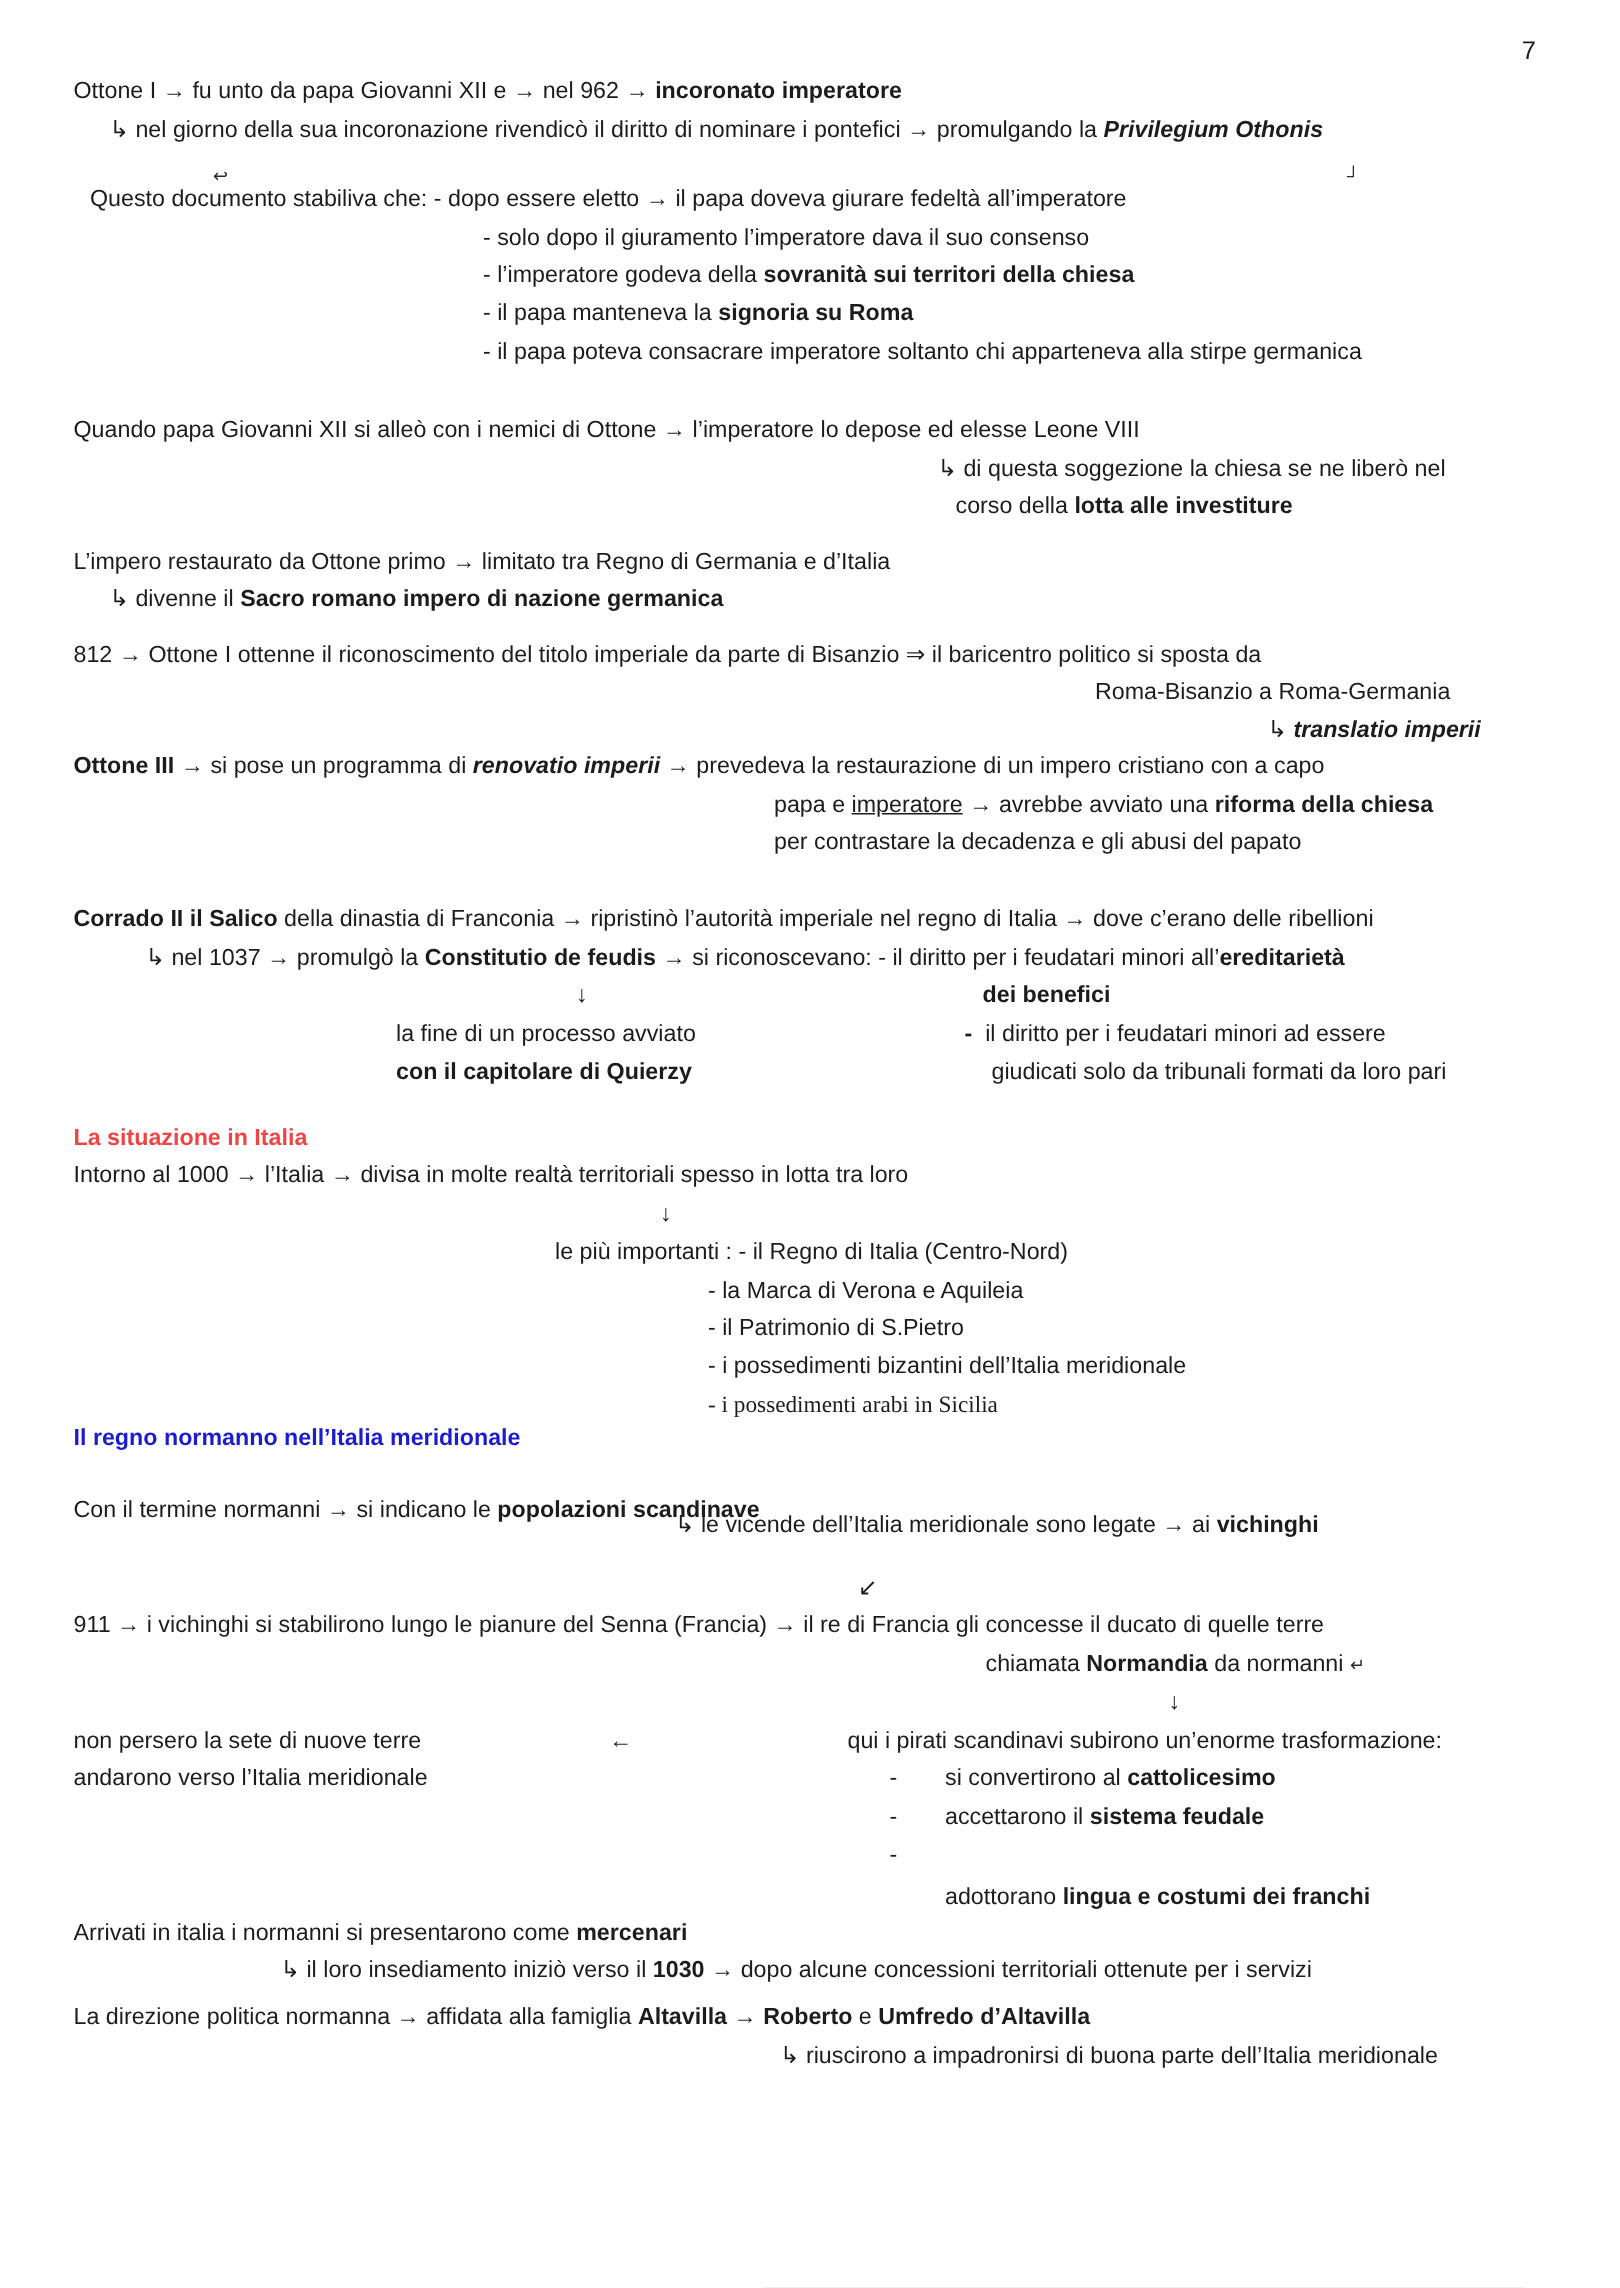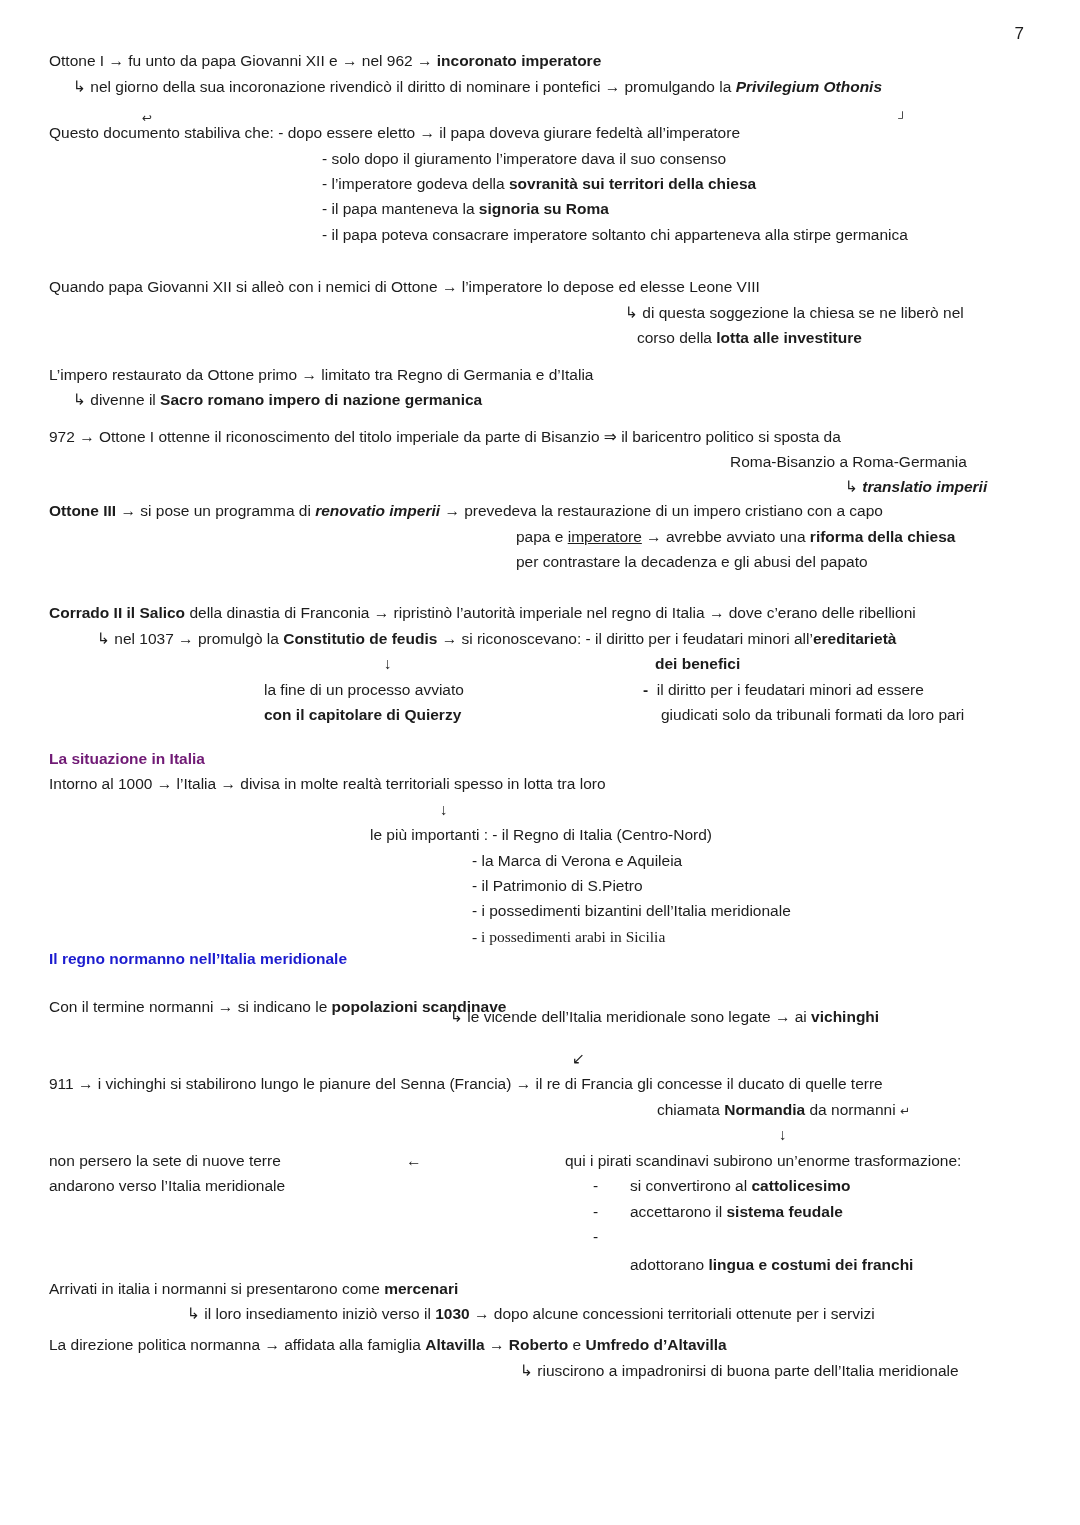--- a/index.html
+++ b/index.html
@@ -31,45 +31,45 @@
 </head>
 <body>
 
 <div class="page">
   <div class="page-number">7</div>
   <div id="doc">
       <div class="line" style="left: 49px; top: 50px;"><span>Ottone I → fu unto da papa Giovanni XII e → nel 962 → </span><span class="seg-b">incoronato imperatore</span></div>
       <div class="line" style="left: 73px; top: 76px;"><span>↳ nel giorno della sua incoronazione rivendicò il diritto di nominare i pontefici → promulgando la </span><span class="seg-b seg-i">Privilegium Othonis</span></div>
       <div class="line" style="left: 142px; top: 106px;"><span class="seg-s">↩</span></div>
       <div class="line" style="left: 898px; top: 106px;"><span class="seg-s">┘</span></div>
-      <div class="line" style="left: 49px; top: 122px; text-align: right;"><span>Questo documento stabiliva che: - dopo essere eletto → il papa doveva giurare fedeltà all’imperatore</span></div>
+      <div class="line" style="left: 60px; top: 122px; text-align: right;"><span>Questo documento stabiliva che: - dopo essere eletto → il papa doveva giurare fedeltà all’imperatore</span></div>
       <div class="line" style="left: 322px; top: 148px;"><span>- solo dopo il giuramento l’imperatore dava il suo consenso</span></div>
       <div class="line" style="left: 322px; top: 173px;"><span>- l’imperatore godeva della </span><span class="seg-b">sovranità sui territori della chiesa</span></div>
       <div class="line" style="left: 322px; top: 198px;"><span>- il papa manteneva la </span><span class="seg-b">signoria su Roma</span></div>
       <div class="line" style="left: 322px; top: 224px;"><span>- il papa poteva consacrare imperatore soltanto chi apparteneva alla stirpe germanica</span></div>
       <div class="line" style="left: 49px; top: 276px;"><span>Quando papa Giovanni XII si alleò con i nemici di Ottone → l’imperatore lo depose ed elesse Leone VIII</span></div>
       <div class="line" style="left: 625px; top: 302px;"><span>↳ di questa soggezione la chiesa se ne liberò nel</span></div>
       <div class="line" style="left: 637px; top: 327px;"><span>corso della </span><span class="seg-b">lotta alle investiture</span></div>
       <div class="line" style="left: 49px; top: 364px;"><span>L’impero restaurato da Ottone primo → limitato tra Regno di Germania e d’Italia</span></div>
       <div class="line" style="left: 73px; top: 389px;"><span>↳ divenne il </span><span class="seg-b">Sacro romano impero di nazione germanica</span></div>
-      <div class="line" style="left: 49px; top: 426px;"><span>972 → Ottone I ottenne il riconoscimento del titolo imperiale da parte di Bisanzio ⇒ il baricentro politico si sposta da</span></div>
+      <div class="line" style="left: 49px; top: 426px;"><span>812 → Ottone I ottenne il riconoscimento del titolo imperiale da parte di Bisanzio ⇒ il baricentro politico si sposta da</span></div>
       <div class="line" style="left: 730px; top: 451px; text-align: right;"><span>Roma-Bisanzio a Roma-Germania</span></div>
       <div class="line" style="left: 845px; top: 476px;"><span>↳ </span><span class="seg-b seg-i">translatio imperii</span></div>
       <div class="line" style="left: 49px; top: 500px;"><span class="seg-b">Ottone III</span><span> → si pose un programma di </span><span class="seg-b seg-i">renovatio imperii</span><span> → prevedeva la restaurazione di un impero cristiano con a capo</span></div>
       <div class="line" style="left: 516px; top: 526px;"><span>papa e </span><span class="seg-u">imperatore</span><span> → avrebbe avviato una </span><span class="seg-b">riforma della chiesa</span></div>
       <div class="line" style="left: 516px; top: 551px;"><span>per contrastare la decadenza e gli abusi del papato</span></div>
       <div class="line" style="left: 49px; top: 602px;"><span class="seg-b">Corrado II il Salico</span><span> della dinastia di Franconia → ripristinò l’autorità imperiale nel regno di Italia → dove c’erano delle ribellioni</span></div>
       <div class="line" style="left: 97px; top: 628px;"><span>↳ nel 1037 → promulgò la </span><span class="seg-b">Constitutio de feudis</span><span> → si riconoscevano: - il diritto per i feudatari minori all’</span><span class="seg-b">ereditarietà</span></div>
       <div class="line" style="left: 384px; top: 653px;"><span>↓</span></div>
       <div class="line" style="left: 655px; top: 653px;"><span class="seg-b">dei benefici</span></div>
       <div class="line" style="left: 264px; top: 679px;"><span>la fine di un processo avviato</span></div>
       <div class="line" style="left: 643px; top: 679px;"><span class="seg-b">-</span><span>  il diritto per i feudatari minori ad essere</span></div>
       <div class="line" style="left: 264px; top: 704px; font-weight: bold;"><span>con il capitolare di Quierzy</span></div>
       <div class="line" style="left: 661px; top: 704px;"><span>giudicati solo da tribunali formati da loro pari</span></div>
-      <div class="line" style="left: 49px; top: 748px;"><span class="seg-b" style="color: #701a75;">La situazione in Italia</span></div>
+      <div class="line" style="left: 49px; top: 748px;"><span class="seg-b" style="color: #ef4444;">La situazione in Italia</span></div>
       <div class="line" style="left: 49px; top: 773px;"><span>Intorno al 1000 → l’Italia → divisa in molte realtà territoriali spesso in lotta tra loro</span></div>
       <div class="line" style="left: 440px; top: 799px;"><span>↓</span></div>
       <div class="line" style="left: 370px; top: 824px;"><span>le più importanti : - il Regno di Italia (Centro-Nord)</span></div>
       <div class="line" style="left: 472px; top: 850px;"><span>- la Marca di Verona e Aquileia</span></div>
       <div class="line" style="left: 472px; top: 875px;"><span>- il Patrimonio di S.Pietro</span></div>
       <div class="line" style="left: 472px; top: 900px;"><span>- i possedimenti bizantini dell’Italia meridionale</span></div>
       <div class="line" style="left: 472px; top: 926px; font-family: Liberation Serif, serif;"><span>- i possedimenti arabi in Sicilia</span></div>
       <div class="line" style="left: 49px; top: 948px;"><span class="seg-b" style="color: rgb(28, 28, 207);">Il regno normanno nell’Italia meridionale</span></div>
       <div class="line" style="left: 49px; top: 996px;"><span>Con il termine normanni → si indicano le </span><span class="seg-b">popolazioni scandinave</span></div>
       <div class="line" style="left: 450px; top: 1006px;"><span>↳ le vicende dell’Italia meridionale sono legate → ai </span><span class="seg-b">vichinghi</span></div>

